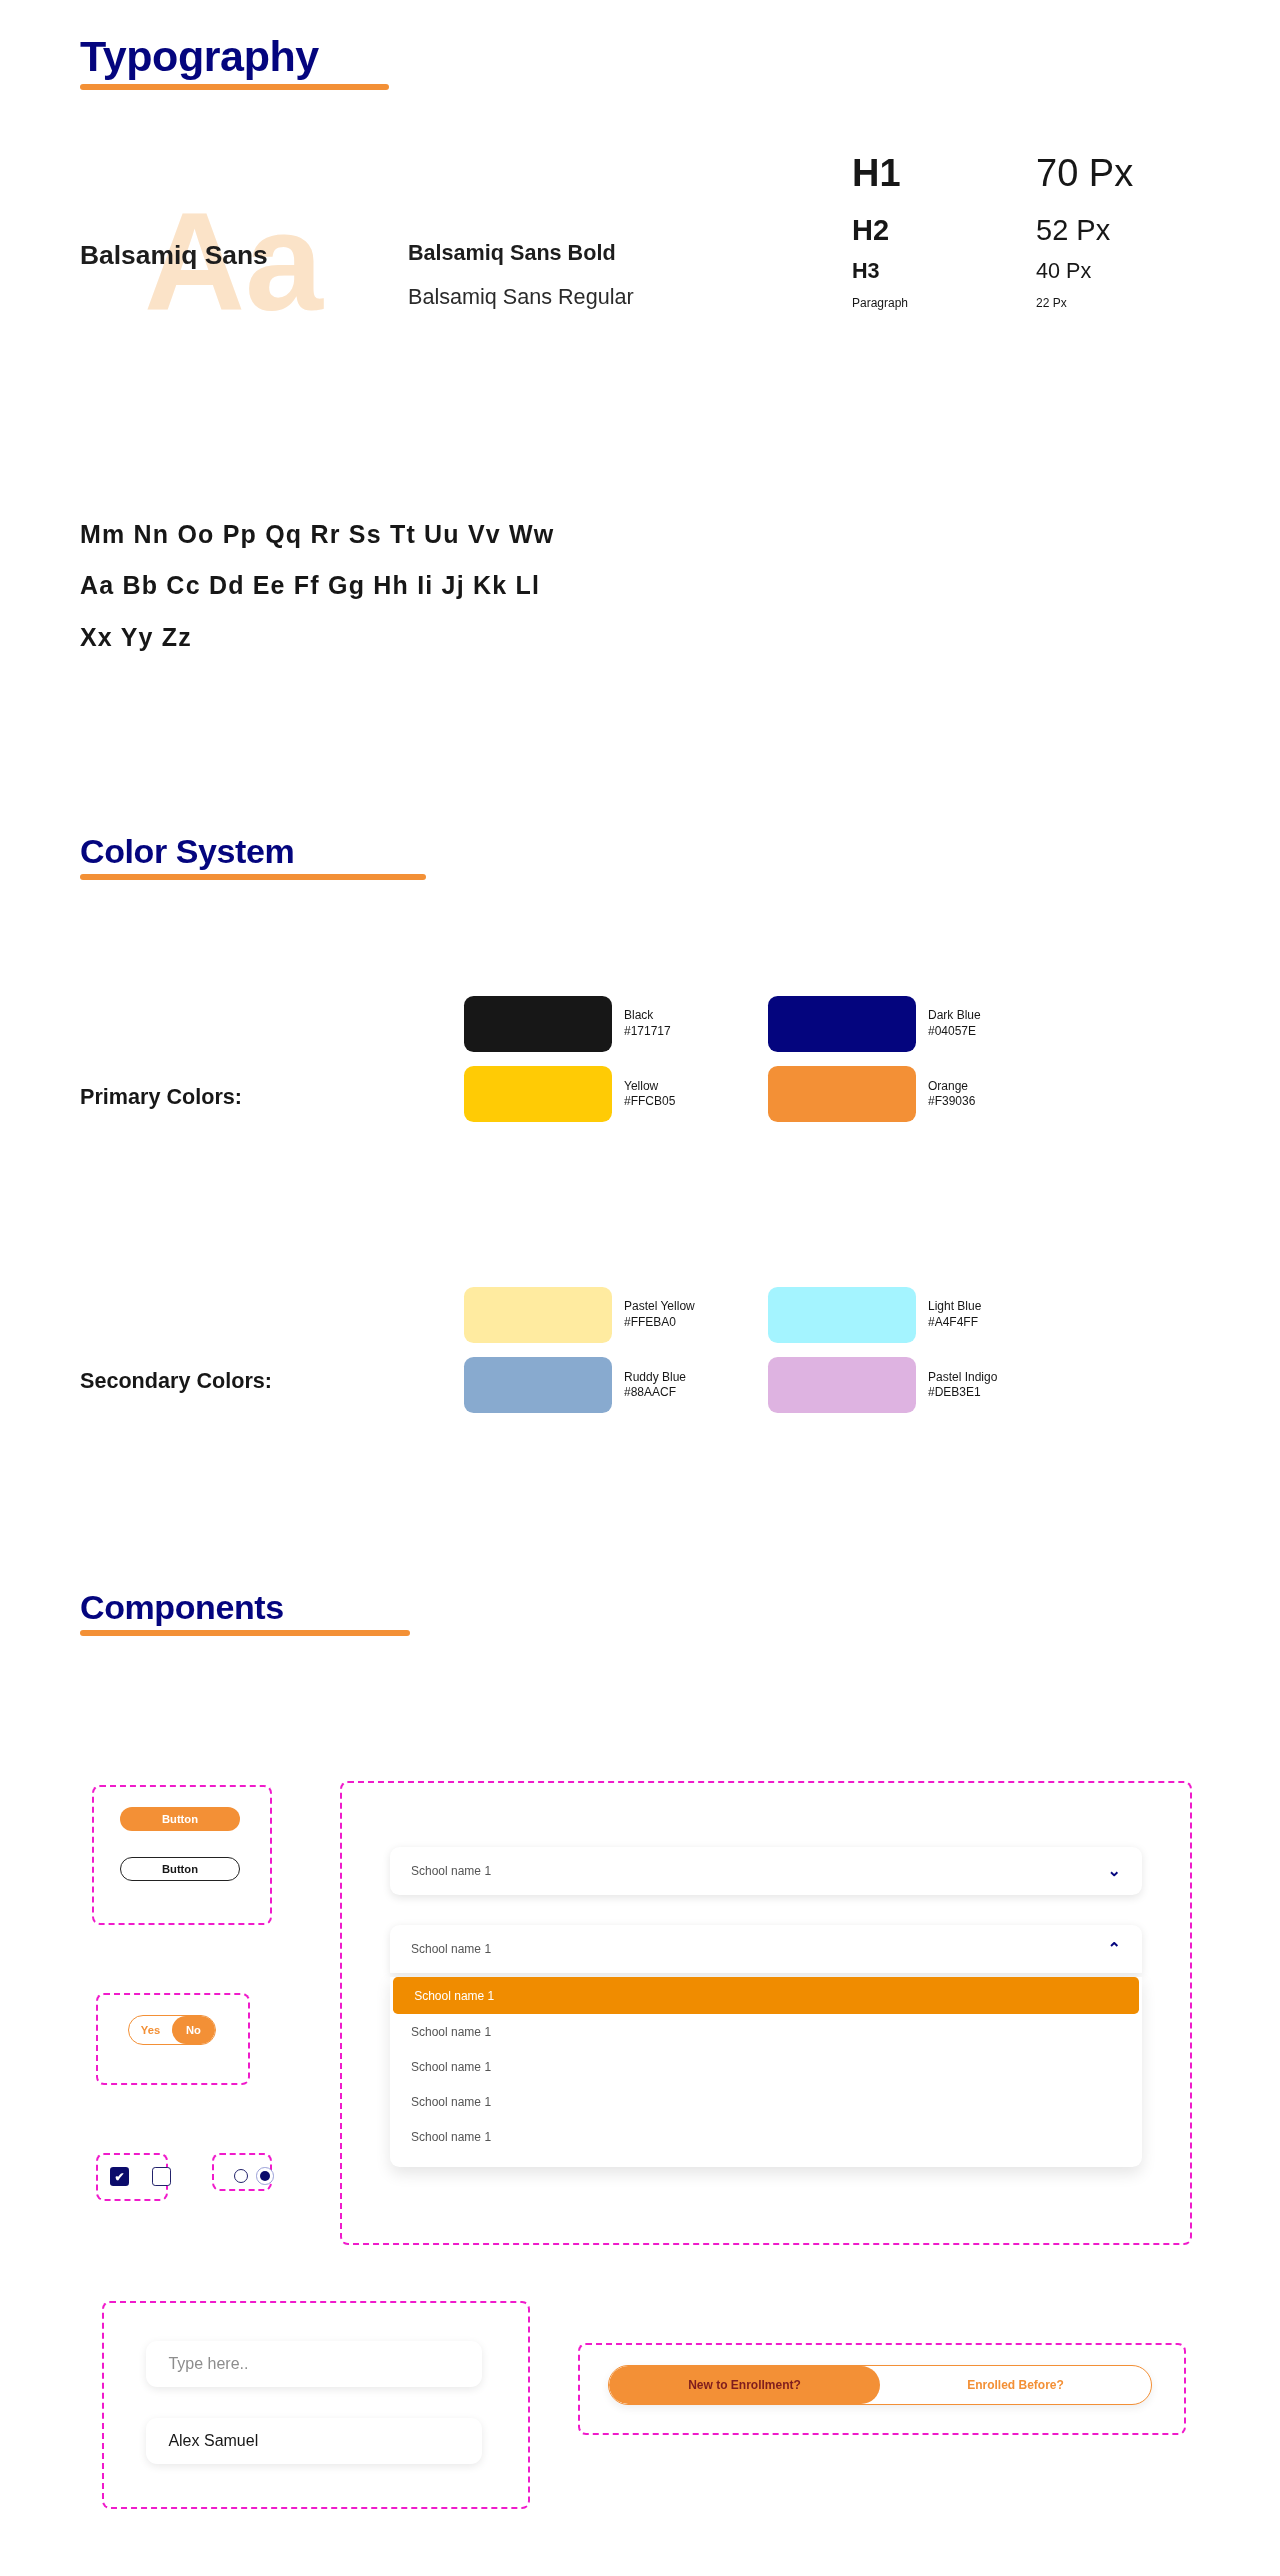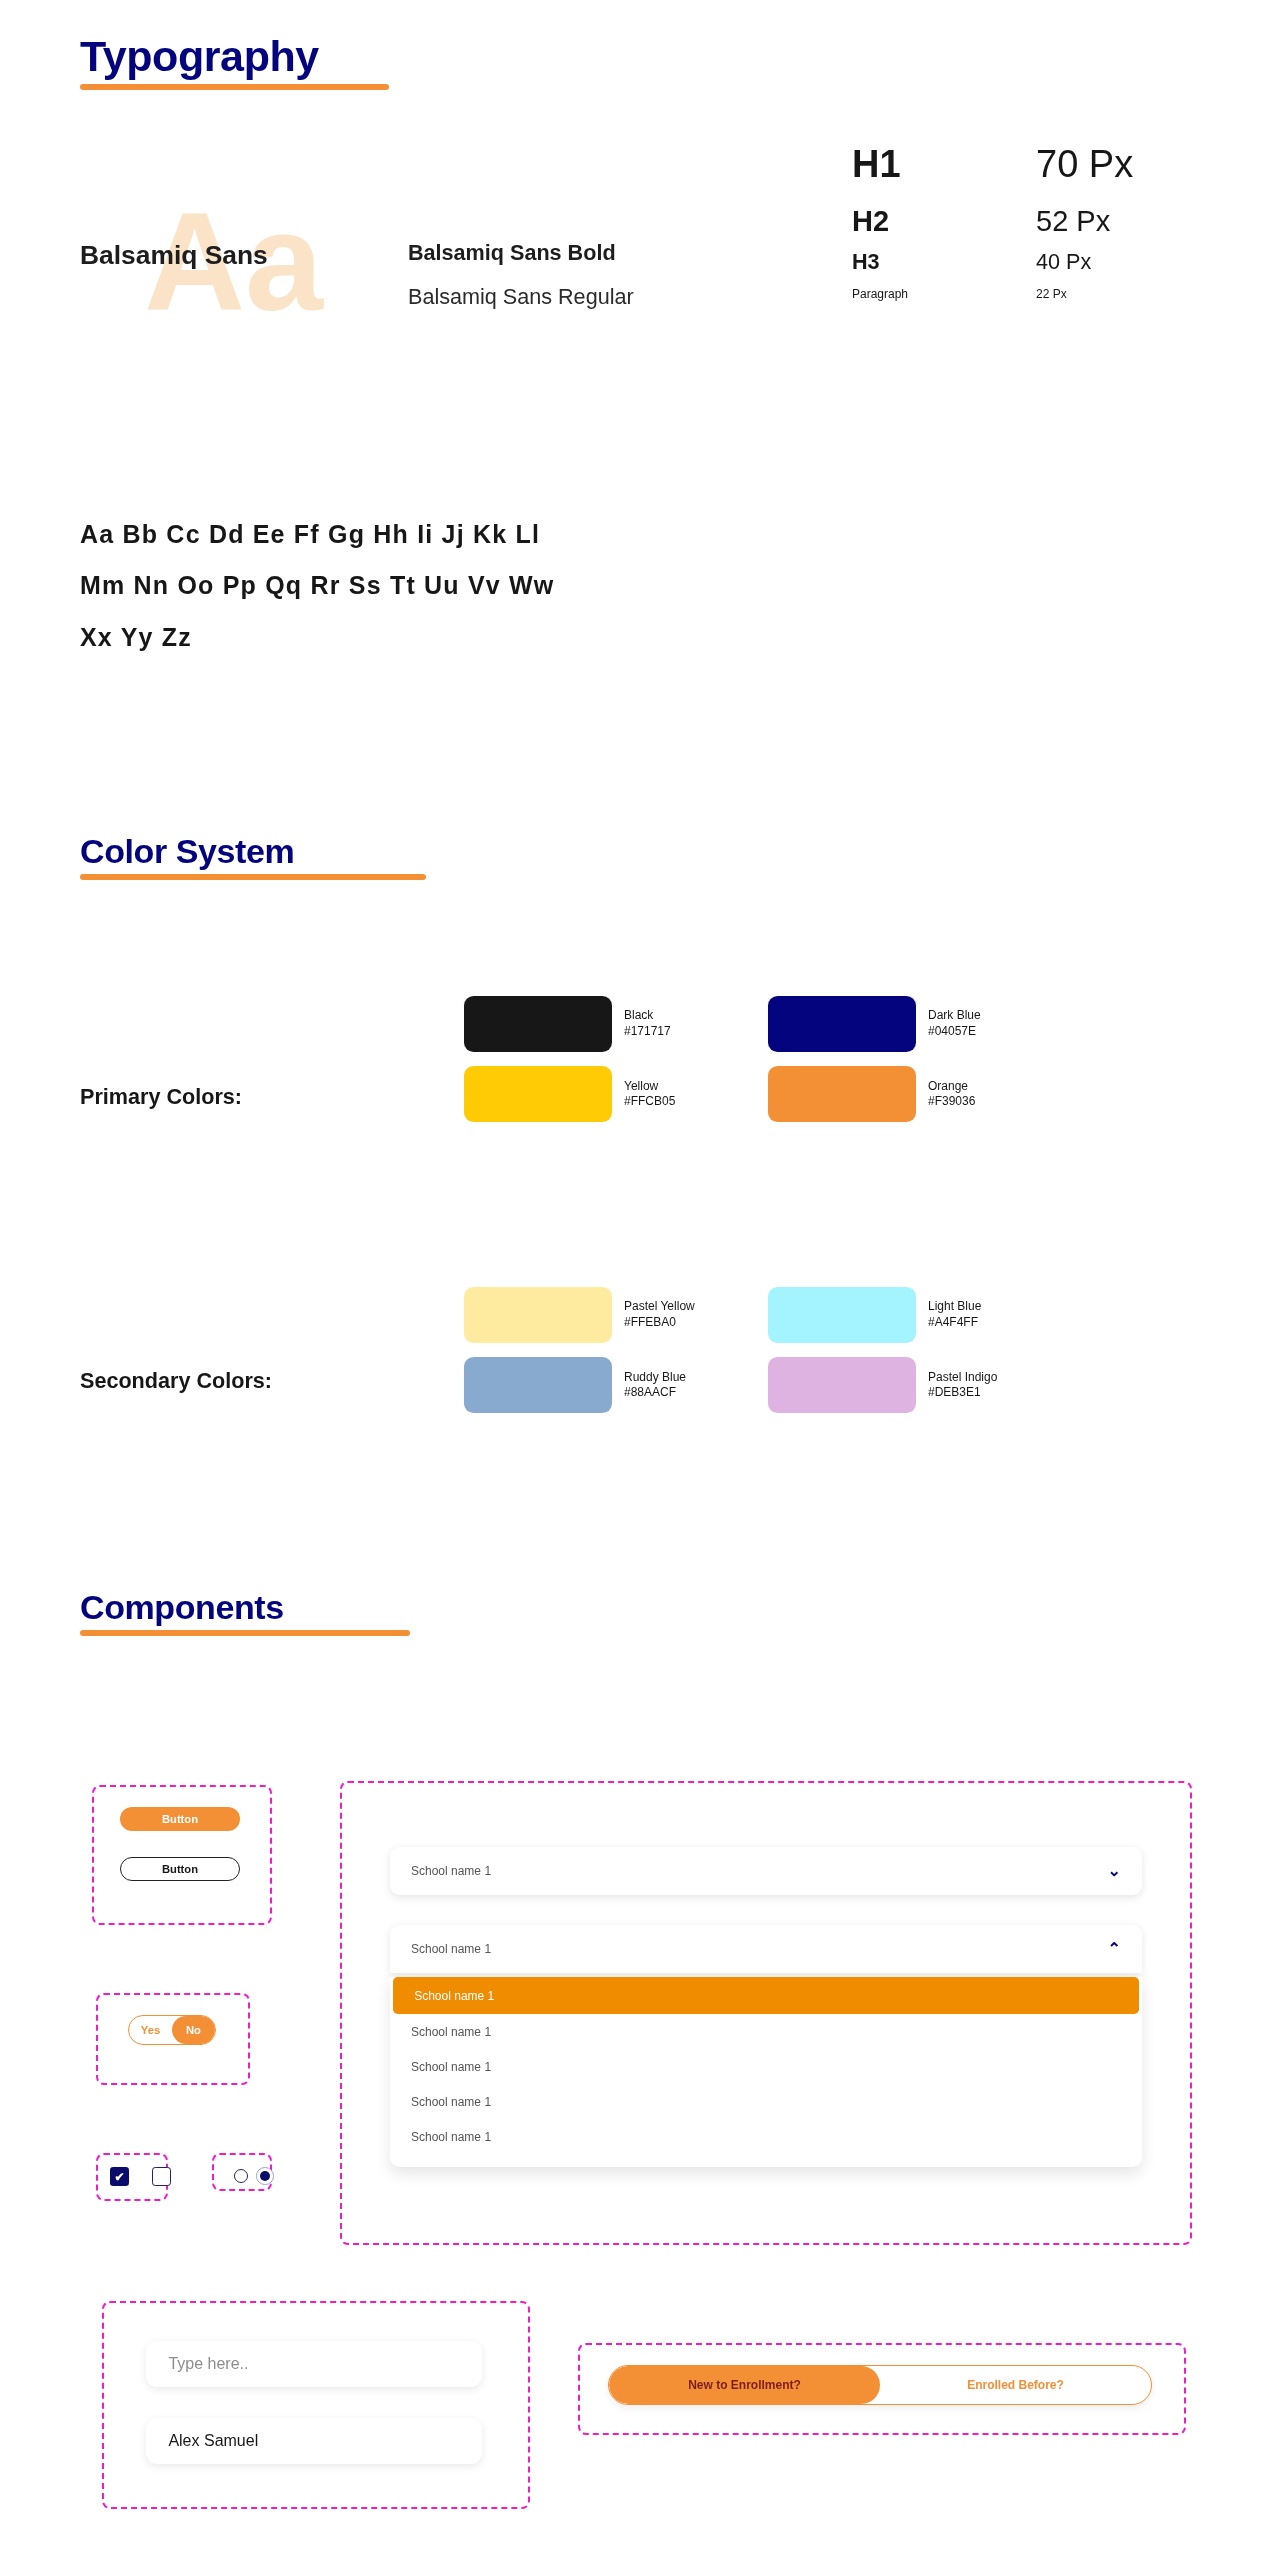--- a/index.html
+++ b/index.html
@@ -47,21 +47,21 @@
     font-size: 26.4px;
     font-weight: bold;
     color: #1d1d1d;
     white-space: nowrap;
   }
 
   .font-weights { position: absolute; left: 408px; top: 240px; }
   .weight-bold { font-size: 21.6px; font-weight: bold; color: #1d1d1d; margin-bottom: 17.6px; white-space: nowrap; }
   .weight-regular { font-size: 21.6px; font-weight: normal; color: #2b2b2b; white-space: nowrap; }
 
-  .type-scale { position: absolute; left: 852px; top: 143px; }
+  .type-scale { position: absolute; left: 852px; top: 152px; }
   .type-scale .row { display: flex; align-items: baseline; margin-bottom: 11.2px; }
   .type-scale .name { width: 184px; color: #171717; font-weight: bold; white-space: nowrap; }
   .type-scale .size { color: #171717; white-space: nowrap; }
   .ts-h1 .name, .ts-h1 .size { font-size: 38px; }
   .ts-h2 .name, .ts-h2 .size { font-size: 29px; margin-top: 8px; }
   .ts-h3 .name, .ts-h3 .size { font-size: 21.6px; }
   .ts-p .name, .ts-p .size { font-size: 12px; font-weight: normal; }
   .ts-p .name { font-weight: normal; }
 
   .alphabet { position: absolute; left: 80px; top: 520px; }
@@ -273,22 +273,22 @@
     <span class="name">H3</span>
     <span class="size">40 Px</span>
   </div>
   <div class="row ts-p">
     <span class="name">Paragraph</span>
     <span class="size">22 Px</span>
   </div>
 </div>
 
 <div class="alphabet">
+  <div class="line">Mm Nn Oo Pp Qq Rr Ss Tt Uu Vv Ww</div>
   <div class="line">Aa Bb Cc Dd Ee Ff Gg Hh Ii Jj Kk Ll</div>
-  <div class="line">Mm Nn Oo Pp Qq Rr Ss Tt Uu Vv Ww</div>
   <div class="line">Xx Yy Zz</div>
 </div>
 
 <div class="section-head" id="color-head">
   <span>Color System</span>
   <span class="rule"></span>
 </div>
 
 <div class="color-group-label" id="primary-colors-label">Primary Colors:</div>
 

